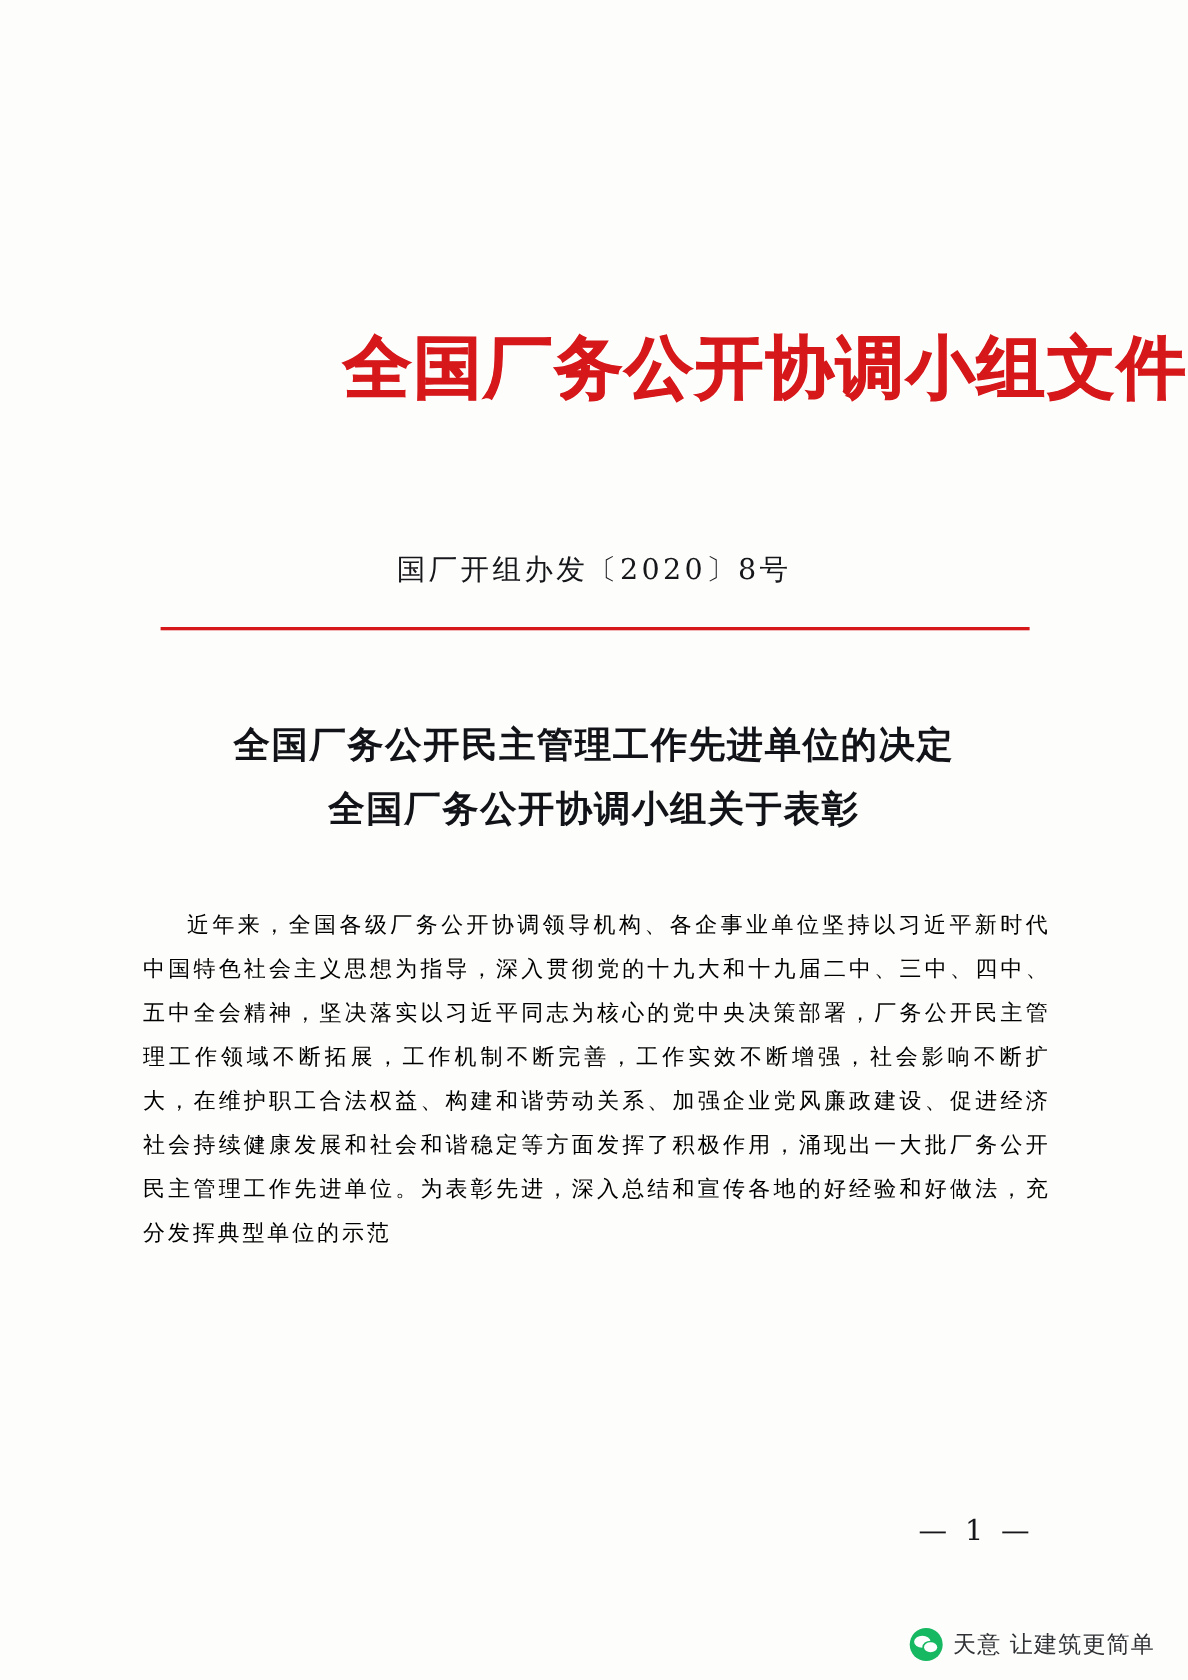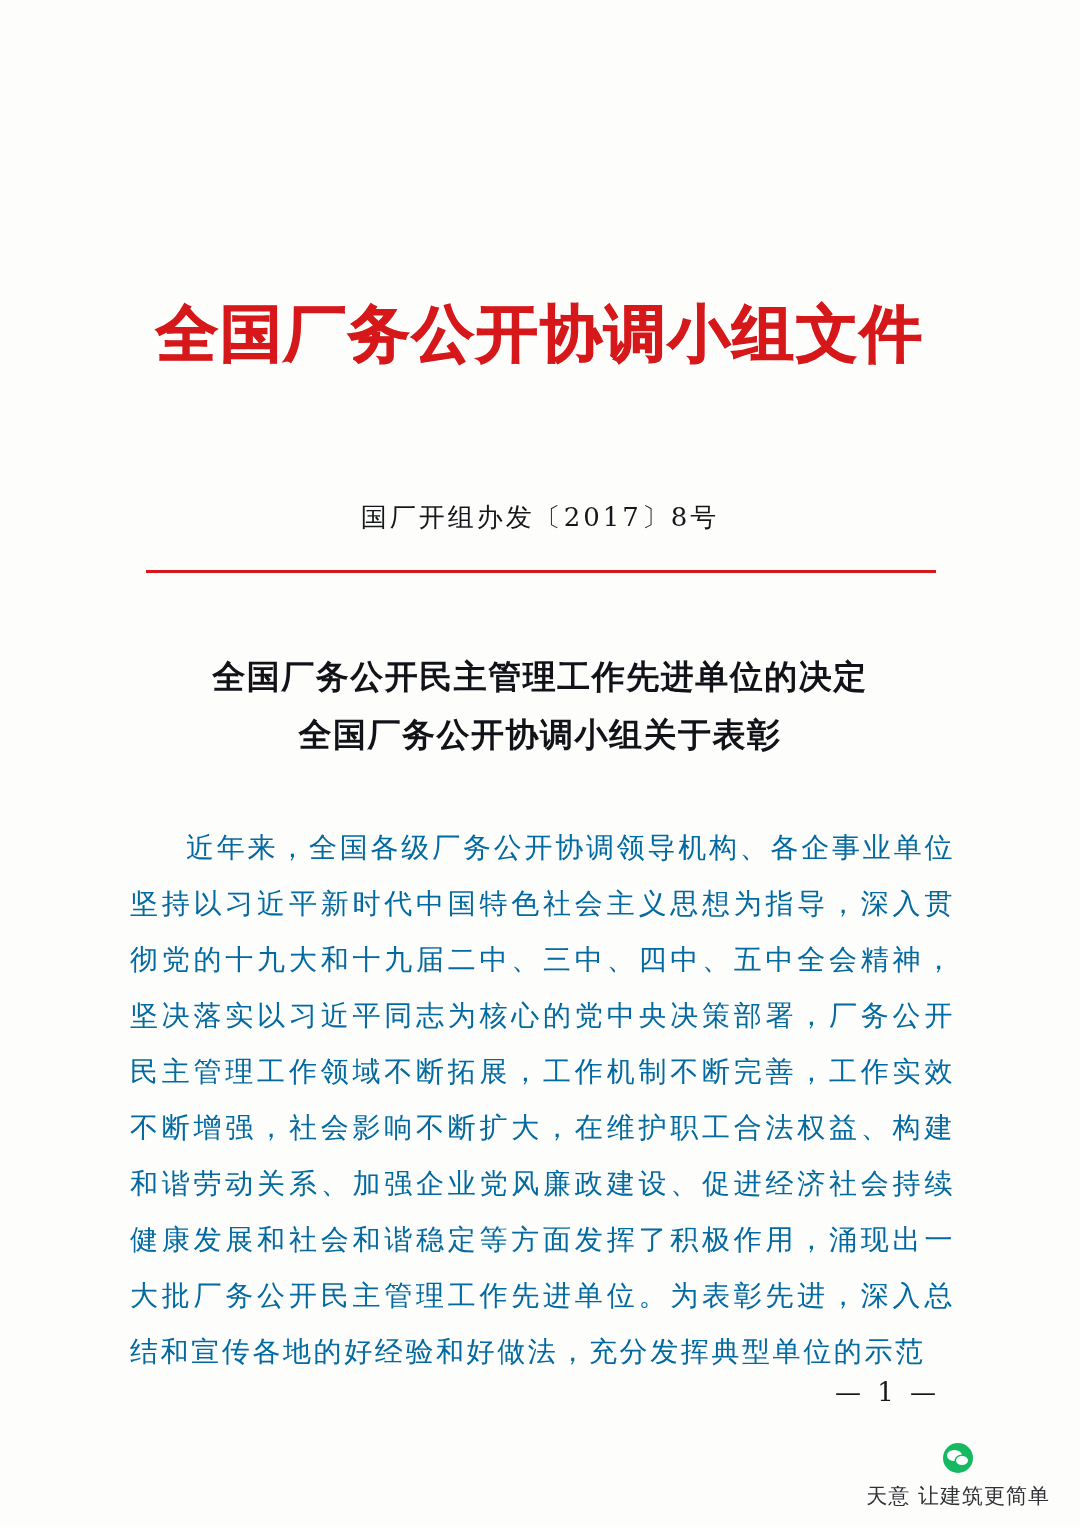--- a/index.html
+++ b/index.html
@@ -20,21 +20,21 @@
     inset: 0;
     background: #fdfdfb;
   }
 
   
   .masthead {
     position: absolute;
     top: 300px;
     left: 0;
     width: 100%;
-    text-align: center;
+    text-align: right;
   }
   .masthead-title {
     font-family: "DejaVu Serif", "Liberation Serif", serif;
     font-weight: bold;
     font-size: 62px;
     letter-spacing: 2px;
     color: #d6181b;
     line-height: 1.1;
     white-space: nowrap;
     -webkit-text-stroke: 1px #d6181b;
@@ -80,24 +80,24 @@
     display: block;
     white-space: nowrap;
   }
 
   
   .body-text {
     position: absolute;
     top: 820px;
     left: 130px;
     width: 825px;
-    font-size: 28px;
+    font-size: 20px;
     line-height: 2.0;
     letter-spacing: 2.6px;
-    color: #0369a1;
+    color: #000000;
     text-align: justify;
     text-justify: inter-ideograph;
   }
   .body-text p {
     margin: 0;
     text-indent: 2em;
   }
 
   
   .page-number {
@@ -113,21 +113,20 @@
   .wechat-badge {
     position: absolute;
     right: 18px;
     bottom: 10px;
     display: flex;
     align-items: center;
     gap: 9px;
     padding: 7px 12px 7px 10px;
     border-radius: 6px;
     background: rgba(255,255,255,0.0);
-    flex-direction: column;
   }
   .wechat-icon {
     width: 30px;
     height: 30px;
     border-radius: 50%;
     background: #17b862;
     position: relative;
     flex: 0 0 auto;
   }
   .wechat-icon::before,
@@ -160,21 +159,21 @@
 </style>
 </head>
 <body>
 
 <div class="page">
 
   <div class="masthead">
     <div class="masthead-title">全国厂务公开协调小组文件</div>
   </div>
 
-  <div class="doc-number">国厂开组办发〔2017〕8号</div>
+  <div class="doc-number">国厂开组办发〔2020〕8号</div>
 
   <div class="red-rule"></div>
 
   <div class="doc-title">
     <span class="line">全国厂务公开民主管理工作先进单位的决定</span>
     <span class="line">全国厂务公开协调小组关于表彰</span>
   </div>
 
   <div class="body-text">
     <p>近年来，全国各级厂务公开协调领导机构、各企事业单位坚持以习近平新时代中国特色社会主义思想为指导，深入贯彻党的十九大和十九届二中、三中、四中、五中全会精神，坚决落实以习近平同志为核心的党中央决策部署，厂务公开民主管理工作领域不断拓展，工作机制不断完善，工作实效不断增强，社会影响不断扩大，在维护职工合法权益、构建和谐劳动关系、加强企业党风廉政建设、促进经济社会持续健康发展和社会和谐稳定等方面发挥了积极作用，涌现出一大批厂务公开民主管理工作先进单位。为表彰先进，深入总结和宣传各地的好经验和好做法，充分发挥典型单位的示范</p>

